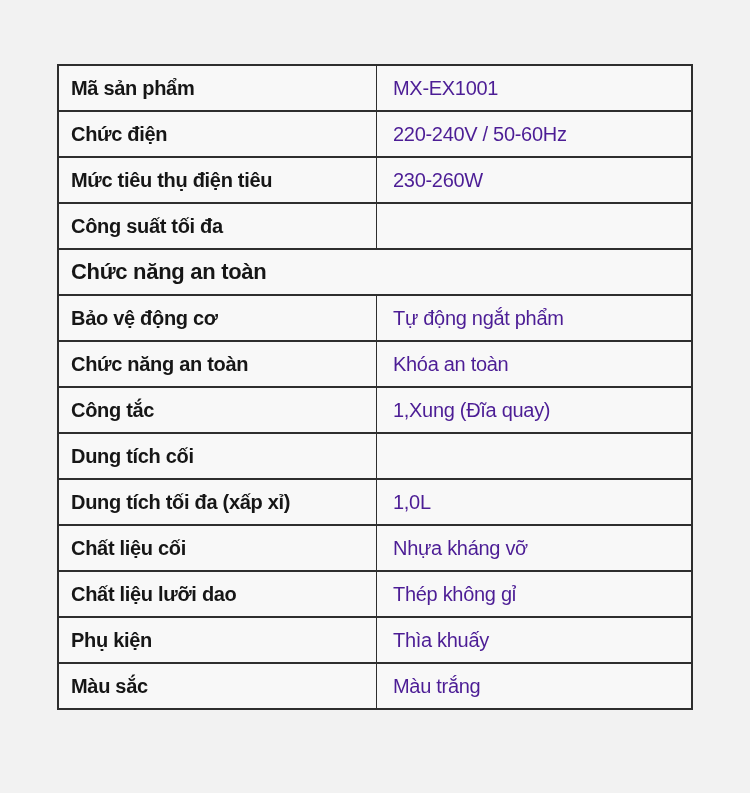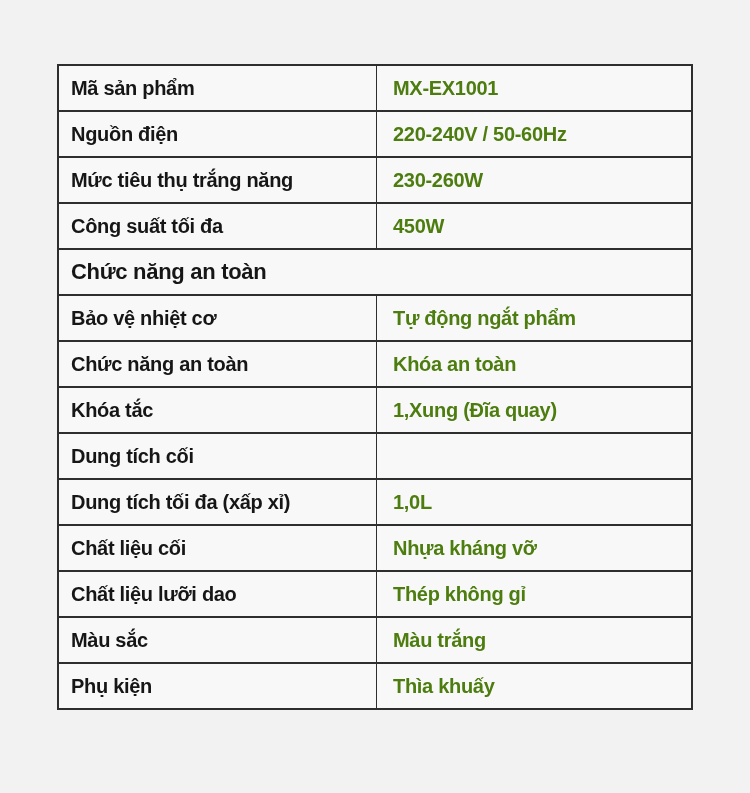--- a/index.html
+++ b/index.html
@@ -52,22 +52,22 @@
     white-space: nowrap;
   }
   .cell-value {
     box-sizing: border-box;
     flex: 1 1 auto;
     display: flex;
     align-items: center;
     padding-left: 16px;
     padding-right: 8px;
     font-size: 20px;
-    font-weight: 700;
-    color: #4d7c0f;
+    font-weight: 400;
+    color: #4c1d95;
     letter-spacing: -0.3px;
     white-space: nowrap;
   }
   .section-row {
     display: flex;
     align-items: center;
     height: 44px;
     border-bottom: 2px solid #2e2e2e;
     background: #f8f8f8;
     padding-left: 12px;
@@ -83,48 +83,47 @@
 
 <div class="page">
   <div class="spec-table">
 
     <div class="row">
       <div class="cell-label">Mã sản phẩm</div>
       <div class="cell-value">MX-EX1001</div>
     </div>
 
     <div class="row">
-      <div class="cell-label">Nguồn điện</div>
+      <div class="cell-label">Chức điện</div>
       <div class="cell-value">220-240V / 50-60Hz</div>
     </div>
 
     <div class="row">
-      <div class="cell-label">Mức tiêu thụ trắng năng</div>
+      <div class="cell-label">Mức tiêu thụ điện tiêu</div>
       <div class="cell-value">230-260W</div>
     </div>
 
     <div class="row">
       <div class="cell-label">Công suất tối đa</div>
-      <div class="cell-value">450W</div>
     </div>
 
     <div class="section-row">Chức năng an toàn</div>
 
     <div class="row">
-      <div class="cell-label">Bảo vệ nhiệt cơ</div>
+      <div class="cell-label">Bảo vệ động cơ</div>
       <div class="cell-value">Tự động ngắt phẩm</div>
     </div>
 
     <div class="row">
       <div class="cell-label">Chức năng an toàn</div>
       <div class="cell-value">Khóa an toàn</div>
     </div>
 
     <div class="row">
-      <div class="cell-label">Khóa tắc</div>
+      <div class="cell-label">Công tắc</div>
       <div class="cell-value">1,Xung (Đĩa quay)</div>
     </div>
 
 
     <div class="row">
       <div class="cell-label">Dung tích cối</div>
     </div>
 
     <div class="row">
       <div class="cell-label">Dung tích tối đa (xấp xỉ)</div>
@@ -135,23 +134,23 @@
       <div class="cell-label">Chất liệu cối</div>
       <div class="cell-value">Nhựa kháng vỡ</div>
     </div>
 
     <div class="row">
       <div class="cell-label">Chất liệu lưỡi dao</div>
       <div class="cell-value">Thép không gỉ</div>
     </div>
 
     <div class="row">
-      <div class="cell-label">Màu sắc</div>
-      <div class="cell-value">Màu trắng</div>
+      <div class="cell-label">Phụ kiện</div>
+      <div class="cell-value">Thìa khuấy</div>
     </div>
 
     <div class="row">
-      <div class="cell-label">Phụ kiện</div>
-      <div class="cell-value">Thìa khuấy</div>
+      <div class="cell-label">Màu sắc</div>
+      <div class="cell-value">Màu trắng</div>
     </div>
 
   </div>
 </div>
 
 </body></html>

